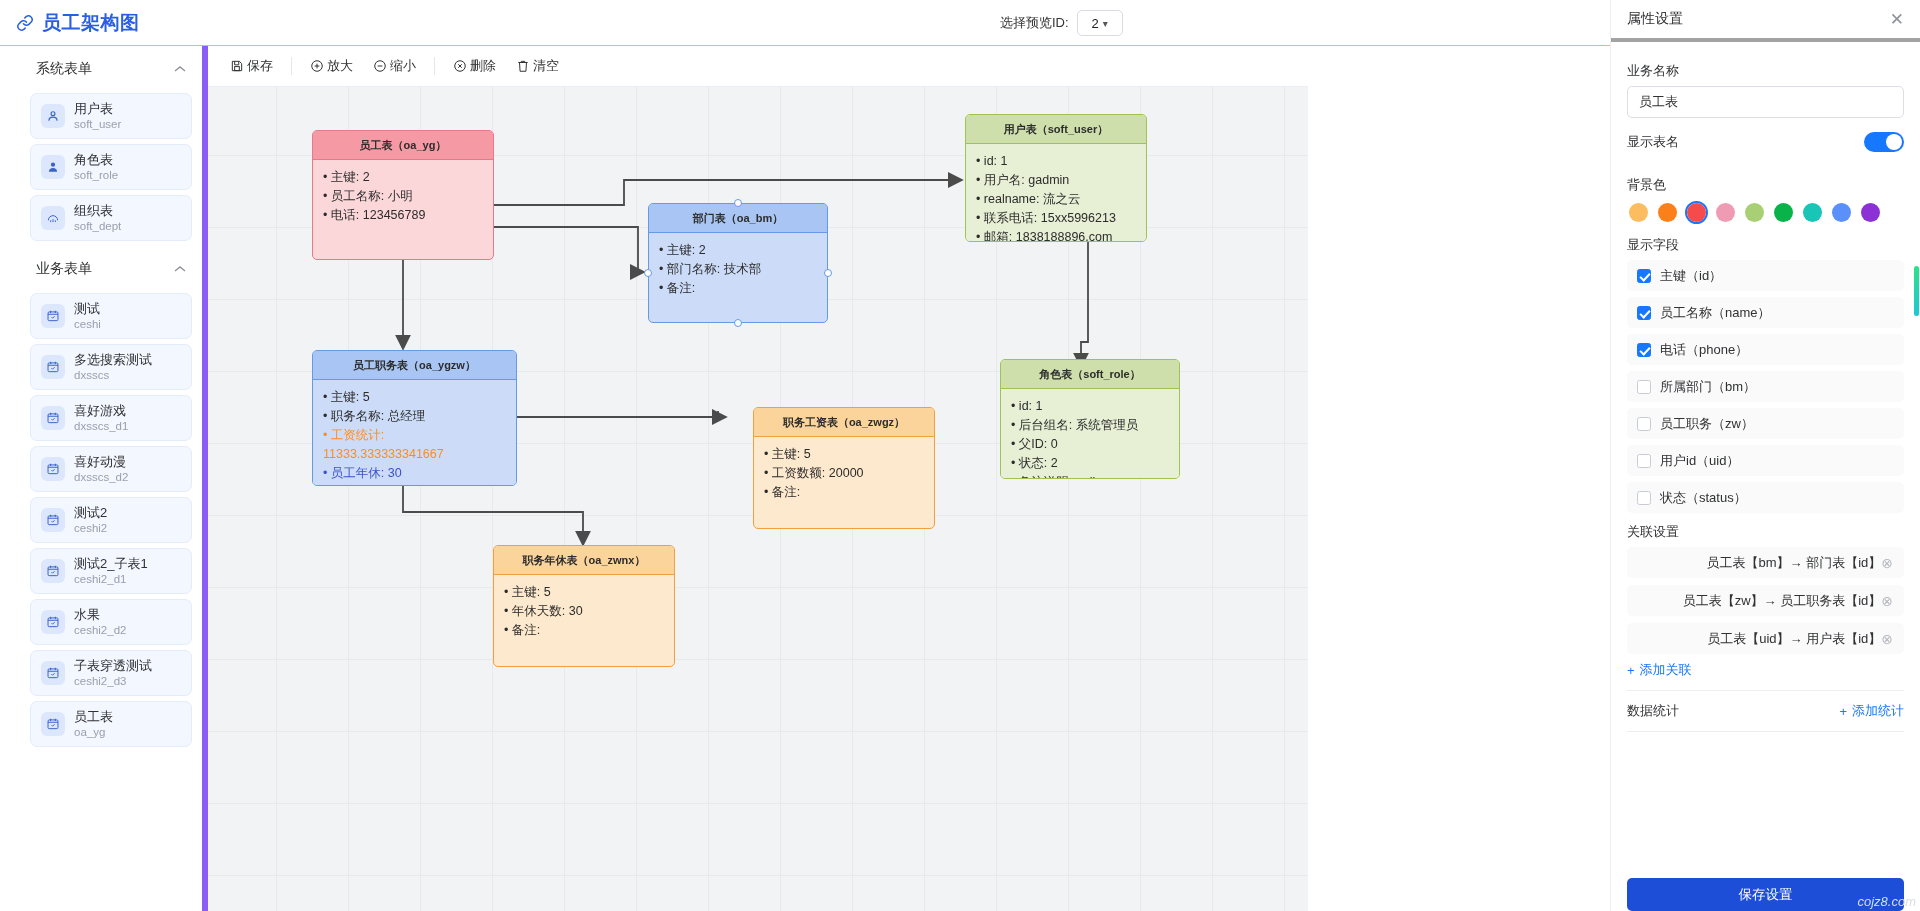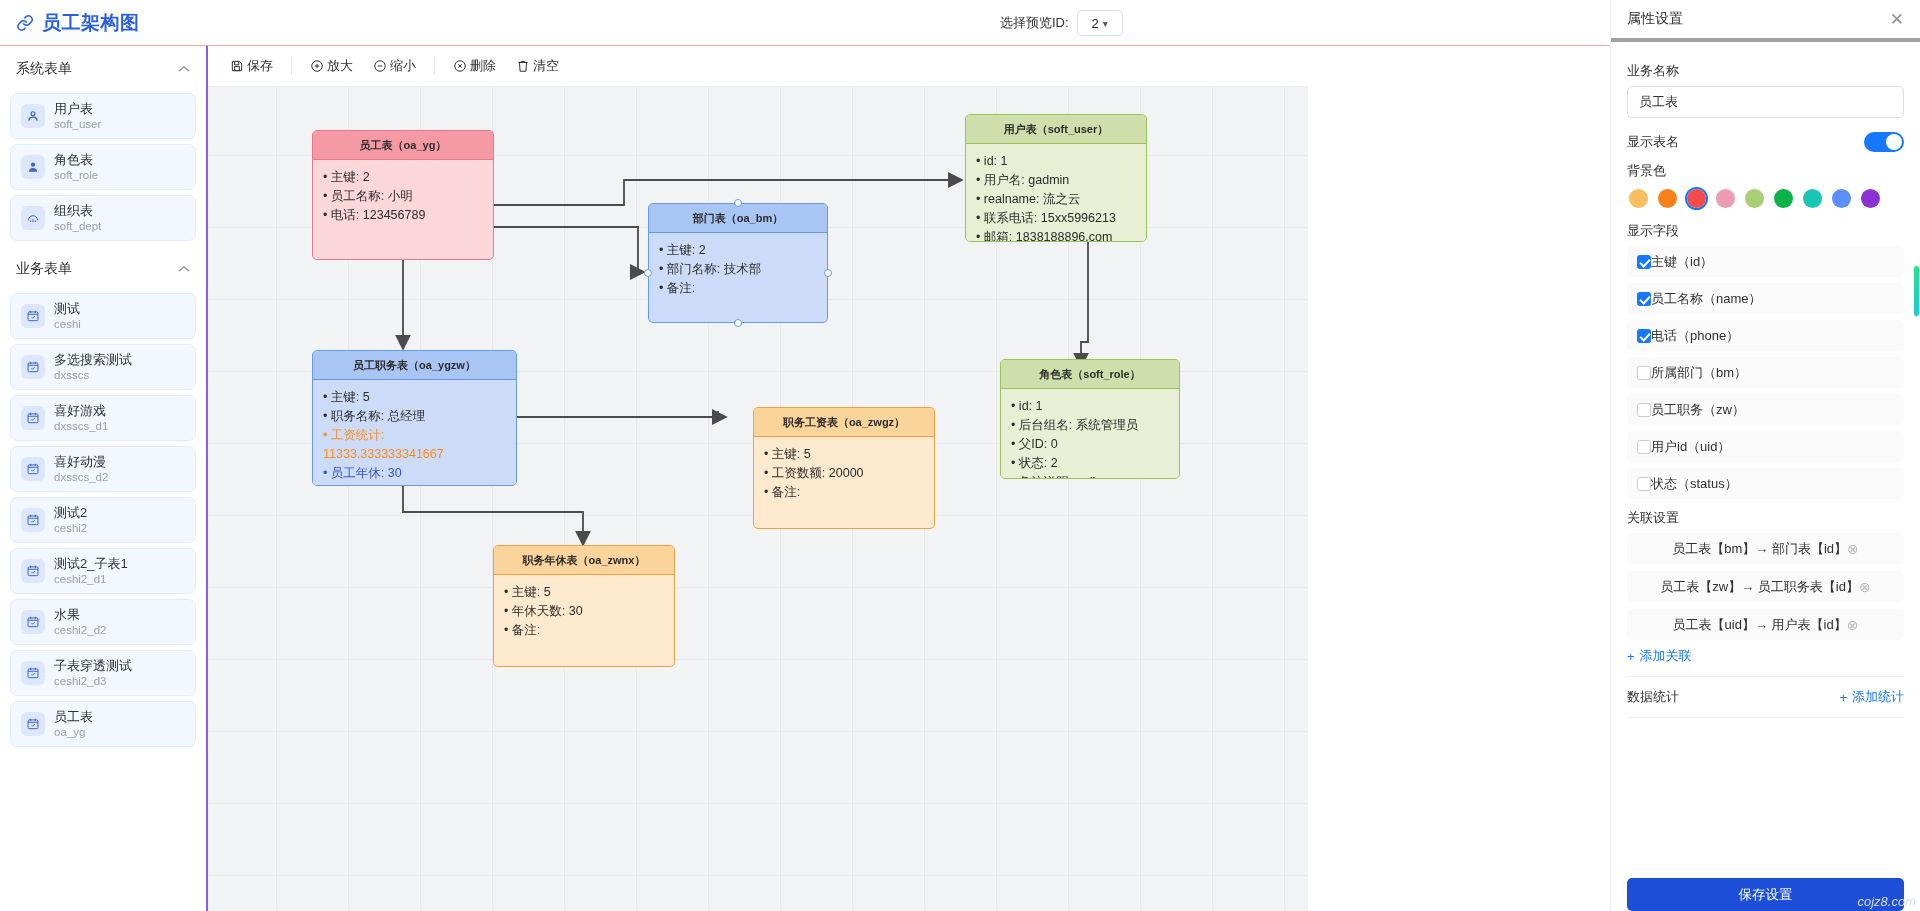--- a/index.html
+++ b/index.html
@@ -30,21 +30,21 @@
     width:46px; height:26px; border:1px solid #d9dde3; border-radius:5px;
     background:#fff; font-size:13px; color:#222; text-align:center;
     display:flex; align-items:center; justify-content:center; gap:4px;
     padding:0 4px;
   }
   .preview-sel .sel .caret { font-size:10px; color:#555; }
 
   
   .sidebar {
     position:absolute; left:0; top:46px; width:208px; height:865px;
-    background:#fff; border-right:2px solid #8b5cf6; overflow:hidden;
+    background:#fff; border-right:6px solid #8b5cf6; overflow:hidden;padding-left:20px;
   }
   .sec-head {
     display:flex; align-items:center; justify-content:space-between;
     padding:14px 16px 10px 16px;
   }
   .sec-head .t { font-size:14px; color:#303133; }
   .sec-head .chev { color:#909399; font-size:11px; }
   .tbl-item {
     margin:5px 10px; height:46px; border-radius:7px;
     background:#f3f7ff; border:1px solid #e3ecfb;
@@ -148,34 +148,34 @@
     content:""; position:absolute; right:2px; top:2px;
     width:16px; height:16px; border-radius:50%; background:#fff;
   }
   .swatches { display:flex; gap:6px; margin-top:7px; }
   .sw { width:19px; height:19px; border-radius:50%; }
   .sw-wrap { width:23px; height:23px; border-radius:50%;
     display:flex; align-items:center; justify-content:center; }
   .sw-wrap.sel { border:2px solid #1677ff; }
   .chk-row {
     height:31px; border-radius:5px; background:#fafafa;
-    display:flex; align-items:center; gap:0; padding:0 10px; margin-bottom:6px;
+    display:flex; align-items:center; gap:9px; padding:0 10px; margin-bottom:6px;
     font-size:13px; color:#303133;
   }
   .cb { width:14px; height:14px; border:1px solid #c8ccd4; border-radius:2.5px;
         background:#fff; flex:none; }
   .cb.on { background:#1677ff; border-color:#1677ff; position:relative; }
   .cb.on::after {
     content:""; position:absolute; left:4px; top:1px;
     width:4px; height:8px; border:solid #fff; border-width:0 2px 2px 0;
     transform:rotate(43deg);
   }
   .rel-row {
     height:31px; border-radius:5px; background:#fafafa; margin-bottom:7px;
-    display:flex; align-items:center; justify-content:center;
+    display:flex; align-items:center; justify-content:flex-end;
     padding:0 11px; font-size:13px; color:#303133;
   }
   .rel-row .rx { color:#b6bac1; font-size:14px; }
   .addlink { color:#1677ff; font-size:13px; display:flex; align-items:center; gap:5px; margin-top:2px; }
   .hr { height:1px; background:#eceef1; margin:11px 0; }
   .save-btn {
     position:absolute; left:16px; right:16px; bottom:0px; height:33px;
     background:#1d4ed8; color:#fff; border-radius:5px;
     display:flex; align-items:center; justify-content:center;
     font-size:13.5px;
@@ -540,21 +540,21 @@
   <div class="panel-body">
 
     <div class="fld-label">业务名称</div>
     <div class="txtinput">员工表</div>
 
     <div class="fld-label row-between" style="margin-top:14px;">
       <span>显示表名</span>
       <span class="switch"></span>
     </div>
 
-    <div class="fld-label" style="margin-top:10px;">背景色</div>
+    <div class="fld-label" style="margin-top:24px;">背景色</div>
     <div class="swatches" id="swatches">
         <span class="sw-wrap">
           <span class="sw" style="background: rgb(251, 189, 95);"></span>
         </span>
         <span class="sw-wrap">
           <span class="sw" style="background: rgb(252, 128, 25);"></span>
         </span>
         <span class="sw-wrap sel">
           <span class="sw" style="background: rgb(247, 75, 75);"></span>
         </span>

